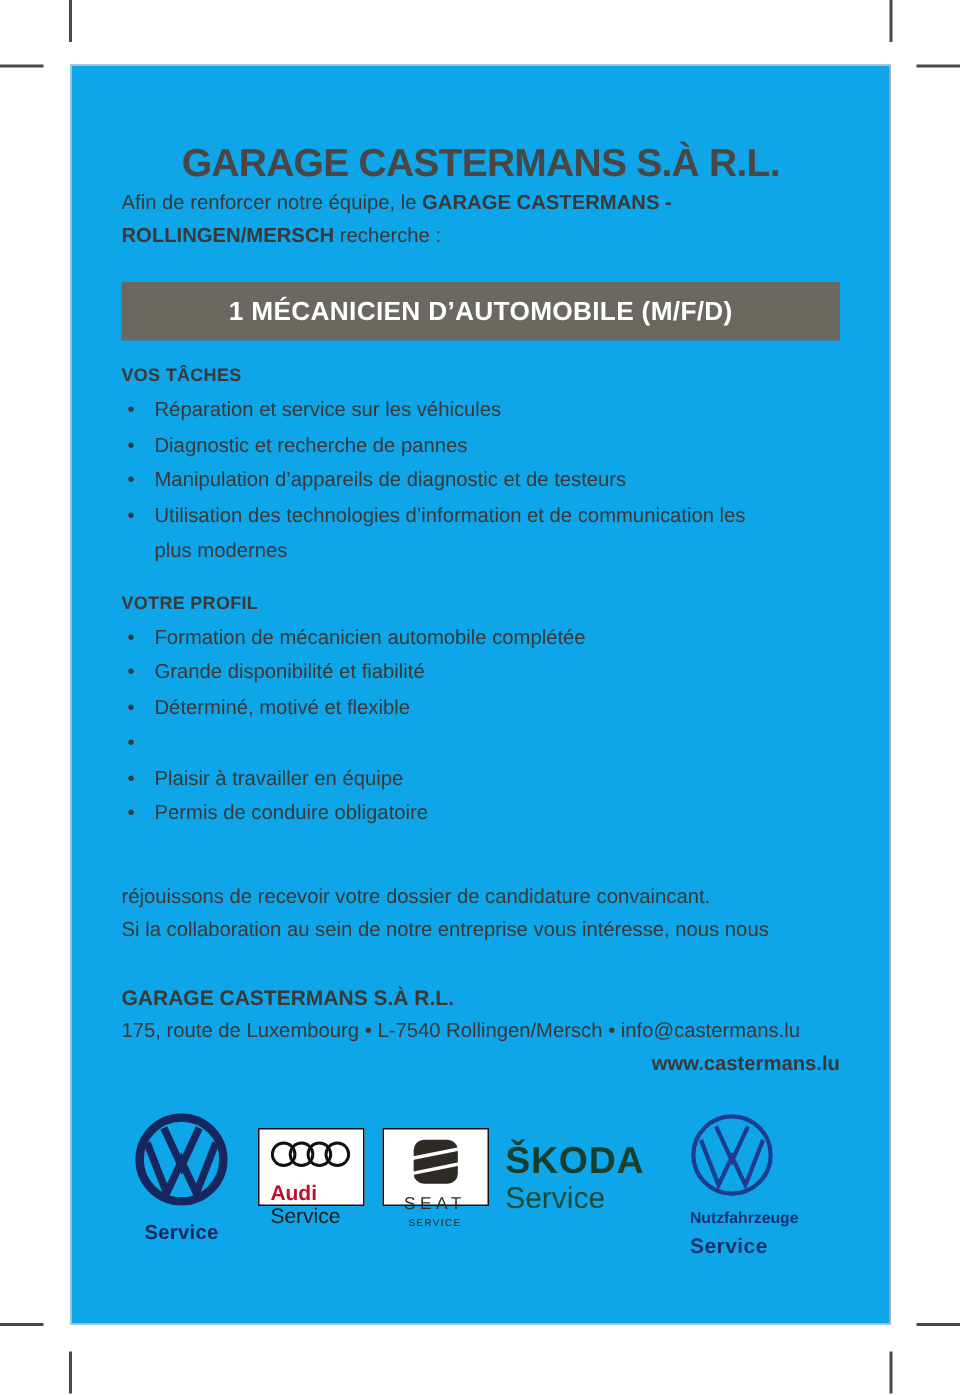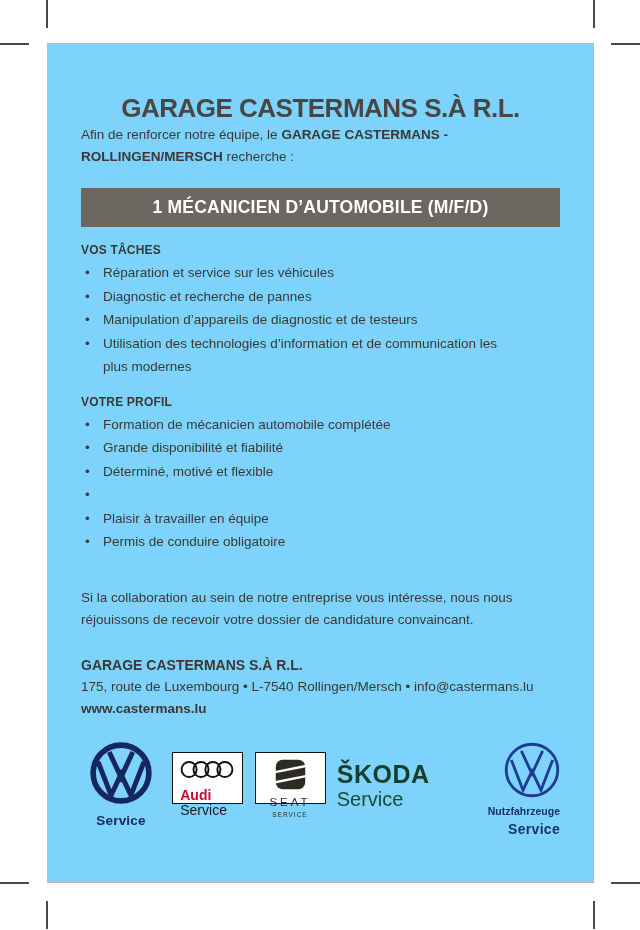--- a/index.html
+++ b/index.html
@@ -12,21 +12,21 @@
   }
   
   .crop { position: absolute; background: #4a4a4a; }
   .crop.v { width: 1.5px; height: 28px; }
   .crop.h { width: 29px; height: 1.5px; }
 
   .page {
     position: absolute; left: 47px; top: 43px;
     width: 547px; height: 840px;
     border: 1.5px solid #b9b9b9;
-    background: #7dd3fc;
+    background: #0ea5e9;
   }
   .content { padding: 0 33px; }
 
   .title {
     margin-top: 49px; text-align: center;
     font-weight: bold; font-size: 26px; letter-spacing: -0.5px;
     color: #4a4643;
   }
 
   .intro { font-size: 13.5px; line-height: 22px; color: #3b3836; }
@@ -46,21 +46,21 @@
   .list { margin-top: 4px; }
   .item { display: flex; font-size: 13.5px; line-height: 23.5px; }
   .marker { width: 22px; padding-left: 4px; flex: none; }
   .itext { width: 420px; }
 
   .closing { margin-top: 33px; font-size: 13.5px; line-height: 22px; }
   .closing .ln { white-space: nowrap; display: block; }
 
   .contact { margin-top: 23px; font-size: 13.5px; line-height: 22px; }
   .contact .name { font-weight: bold; font-size: 14px; }
-  .contact .site { font-weight: bold; }
+  .contact .site { font-weight: bold; text-align: right; }
 
   
   .logos {
     margin-top: 22px;
     display: flex; justify-content: space-between; align-items: flex-start;
   }
   .vw-logo { width: 80px; text-align: center; }
   .vw-logo .lbl { margin-top: 5px; font-weight: bold; font-size: 13.5px; color: #16265e; letter-spacing: 0.2px; }
 
   .brand-box {
@@ -73,21 +73,21 @@
   .audi-box .audi-srv { font-size: 14px; color: #1b1b1b; line-height: 15px; }
 
   .seat-box { text-align: center; padding-top: 6px; }
   .seat-box .seat-word { margin-top: 2px; font-weight: normal; font-size: 11.5px; letter-spacing: 3px; color: #2e2a24; line-height: 12px; }
   .seat-box .seat-srv { margin-top: 3px; font-size: 6.5px; letter-spacing: 1px; color: #2e2a24; }
 
   .skoda-logo { width: 112px; margin-top: 19px; }
   .skoda-word { font-weight: bold; font-size: 25px; letter-spacing: 0.5px; color: #163f2d; line-height: 26px; }
   .skoda-srv { font-size: 20px; color: #1d4a35; line-height: 24px; }
 
-  .vwn-logo { width: 100px; text-align: right; }
+  .vwn-logo { width: 100px; text-align: left; }
   .vwn-logo .ln1 { margin-top: 3px; font-weight: bold; font-size: 10.5px; color: #17306e; }
   .vwn-logo .lbl { margin-top: 4px; font-weight: bold; font-size: 14px; color: #17306e; letter-spacing: 0.3px; }
 </style>
 </head>
 <body>
 
 <div class="crop v" style="left:46px; top:0;"></div>
 <div class="crop h" style="left:0; top:43px;"></div>
 <div class="crop v" style="left:593px; top:0;"></div>
 <div class="crop h" style="left:611px; top:43px;"></div>
@@ -146,22 +146,22 @@
           <span class="marker">•</span>
           <span class="itext">Plaisir à travailler en équipe</span>
         </div>
       <div class="item">
           <span class="marker">•</span>
           <span class="itext">Permis de conduire obligatoire</span>
         </div>
     </div>
 
     <div class="closing">
+      <span class="ln">réjouissons de recevoir votre dossier de candidature convaincant.</span>
       <span class="ln">Si la collaboration au sein de notre entreprise vous intéresse, nous nous</span>
-      <span class="ln">réjouissons de recevoir votre dossier de candidature convaincant.</span>
     </div>
 
     <div class="contact">
       <div class="name">GARAGE CASTERMANS S.À R.L.</div>
       <div class="addr">175, route de Luxembourg • L-7540 Rollingen/Mersch • info@castermans.lu</div>
       <div class="site">www.castermans.lu</div>
     </div>
 
     <div class="logos">
 

